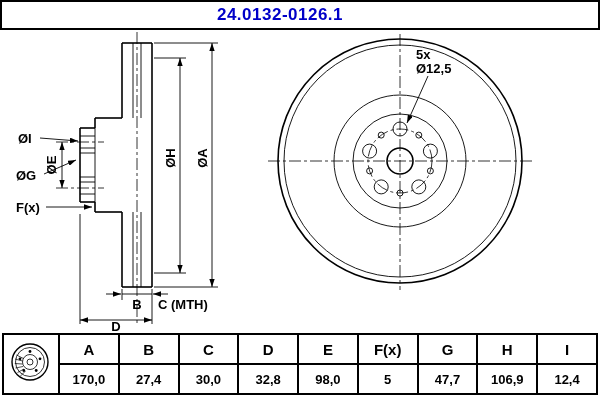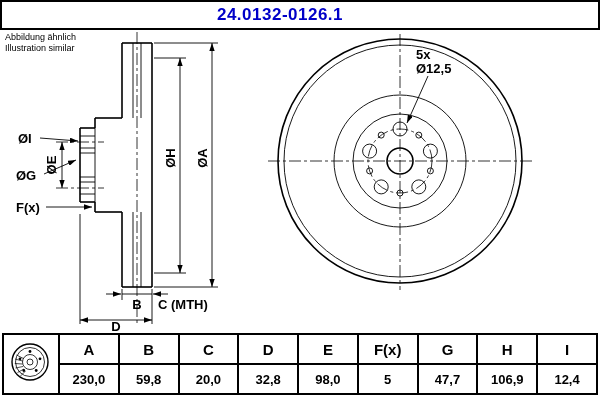--- a/index.html
+++ b/index.html
@@ -26,24 +26,20 @@
 </style>
 </head>
 <body>
 
 <div class="page">
 
   <div class="header">
     <span class="pn">24.0132-0126.1</span>
   </div>
 
-  <div class="note">
-    <div>Abbildung ähnlich</div>
-    <div>Illustration similar</div>
-  </div>
 
   <div class="drawing">
   <svg width="600" height="304" viewBox="0 0 600 304">
     <defs>
       <marker id="ah" viewBox="0 0 10 6" refX="9" refY="3" markerWidth="10" markerHeight="6" orient="auto-start-reverse">
         <path d="M0,0 L9,3 L0,6 Z" fill="#000"></path>
       </marker>
     </defs>
 
     <g>
@@ -175,23 +171,23 @@
         <th>B</th>
         <th>C</th>
         <th>D</th>
         <th>E</th>
         <th>F(x)</th>
         <th>G</th>
         <th>H</th>
         <th>I</th>
       </tr>
       <tr>
-        <td class="val">230,0</td>
-        <td class="val">59,8</td>
-        <td class="val">20,0</td>
+        <td class="val">170,0</td>
+        <td class="val">27,4</td>
+        <td class="val">30,0</td>
         <td class="val">32,8</td>
         <td class="val">98,0</td>
         <td class="val">5</td>
         <td class="val">47,7</td>
         <td class="val">106,9</td>
         <td class="val">12,4</td>
       </tr>
     </tbody>
       </table>
   </div>

